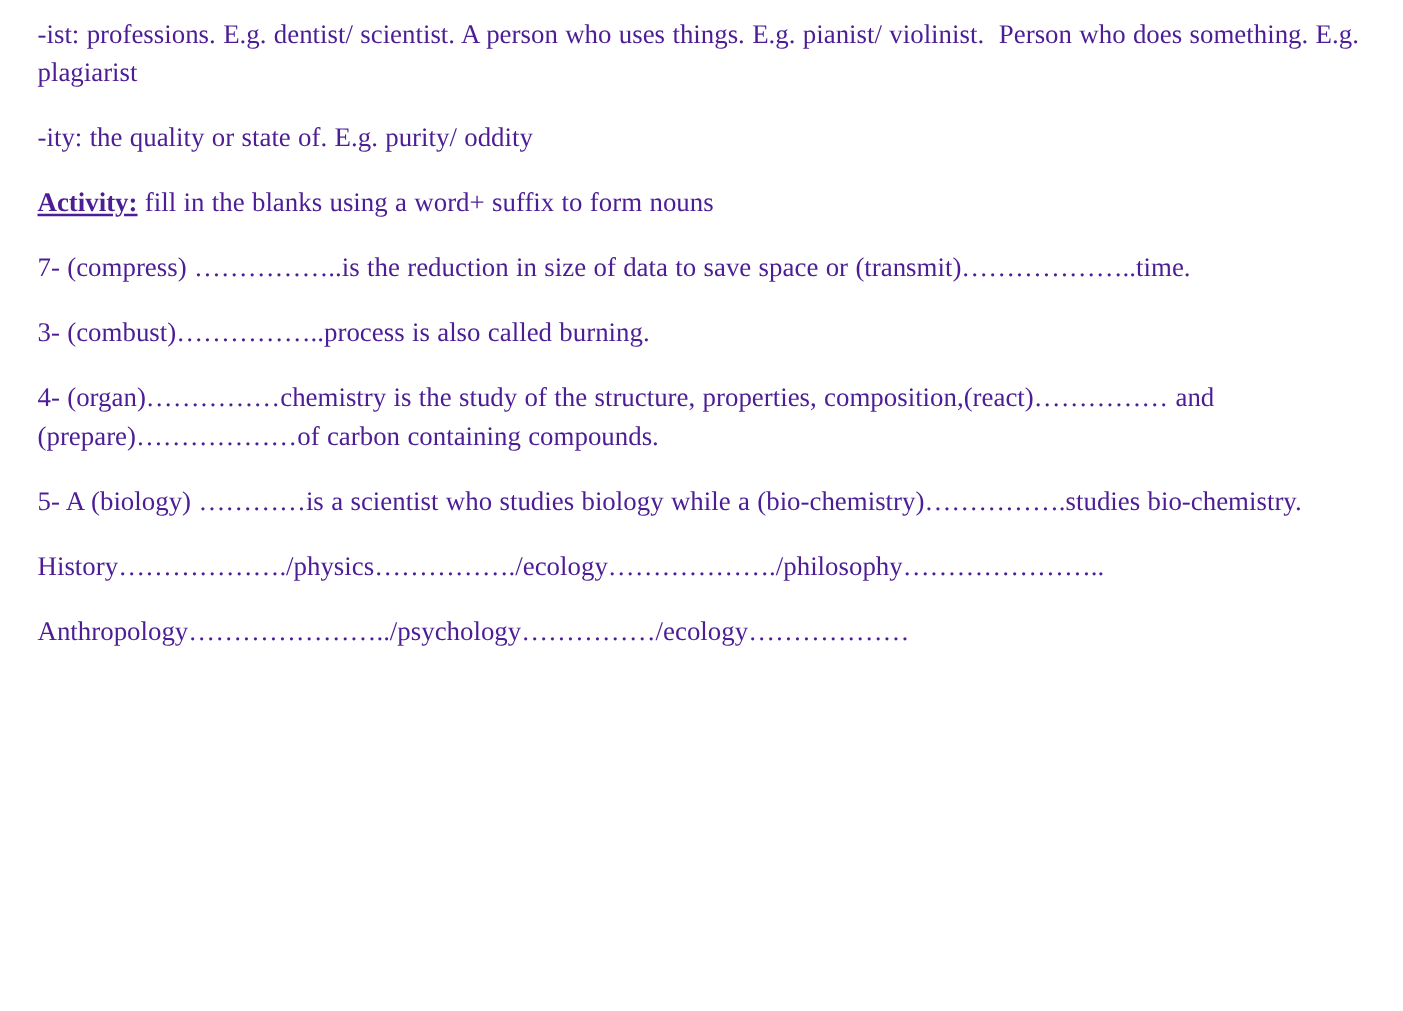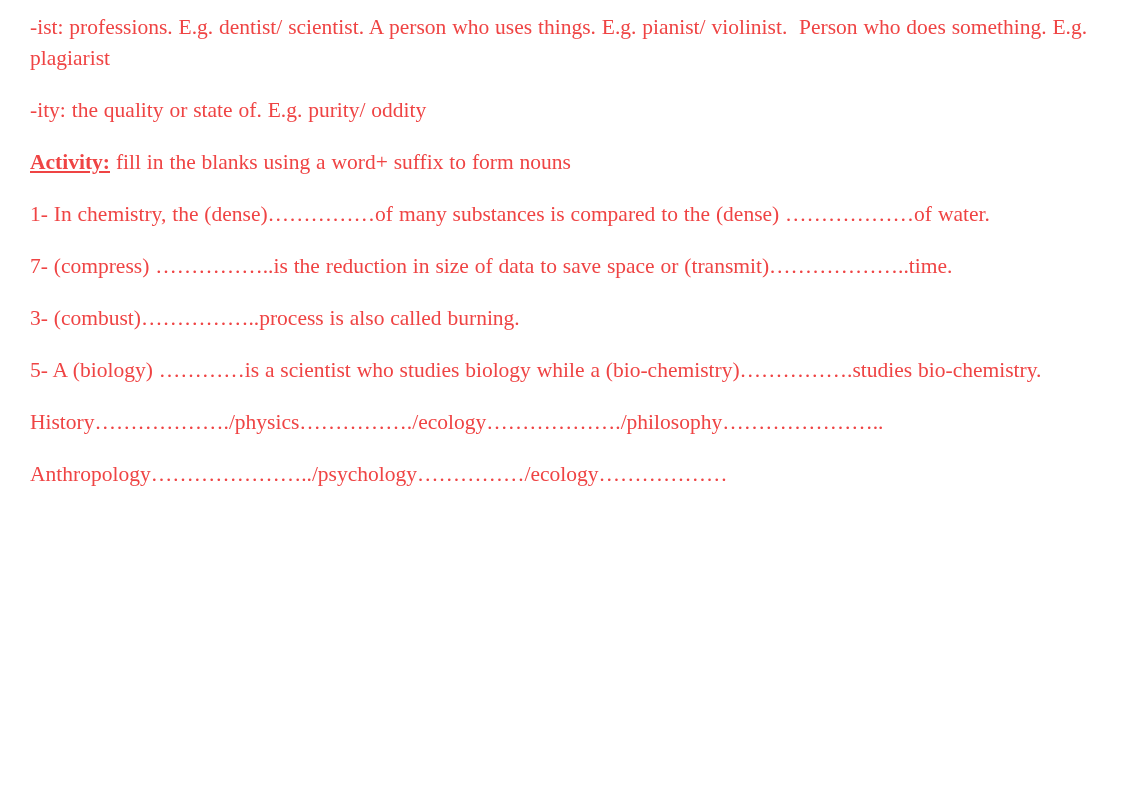--- a/index.html
+++ b/index.html
@@ -5,21 +5,21 @@
   html, body {
     margin: 0;
     padding: 0;
     background: #ffffff;
   }
   .page {
     width: 1122px;
     height: 809px;
     box-sizing: border-box;
     background: #ffffff;
-    color: #ef4444;
+    color: #4c1d95;
     padding: 12px 30px 0 30px;
     overflow: hidden;
     font-family: "Liberation Serif", "DejaVu Serif", serif;
   }
   .para {
     margin: 0 0 21px 0;
     font-size: 21.5px;
     line-height: 31px;
     white-space: pre-wrap;
     word-spacing: 0.5px;
@@ -28,20 +28,20 @@
   .seg-underline { text-decoration: underline; }
 </style>
 </head>
 <body>
 
 <div class="page">
   <div id="doc-body">
       <p class="para"><span>-ist: professions. E.g. dentist/ scientist. A person who uses things. E.g. pianist/ violinist.  Person who does something. E.g. plagiarist</span></p>
       <p class="para"><span>-ity: the quality or state of. E.g. purity/ oddity</span></p>
       <p class="para"><span class="seg-bold seg-underline">Activity:</span><span> fill in the blanks using a word+ suffix to form nouns</span></p>
-      <p class="para"><span>1- In chemistry, the (dense)……………of many substances is compared to the (dense) ………………of water.</span></p>
       <p class="para"><span>7- (compress) ……………..is the reduction in size of data to save space or (transmit)………………..time.</span></p>
       <p class="para"><span>3- (combust)……………..process is also called burning.</span></p>
+      <p class="para"><span>4- (organ)……………chemistry is the study of the structure, properties, composition,(react)…………… and (prepare)………………of carbon containing compounds.</span></p>
       <p class="para"><span>5- A (biology) …………is a scientist who studies biology while a (bio-chemistry)…………….studies bio-chemistry.</span></p>
       <p class="para"><span>History………………./physics……………./ecology………………./philosophy…………………..</span></p>
       <p class="para"><span>Anthropology…………………../psychology……………/ecology………………</span></p>
     </div>
 </div>
 
 </body></html>

